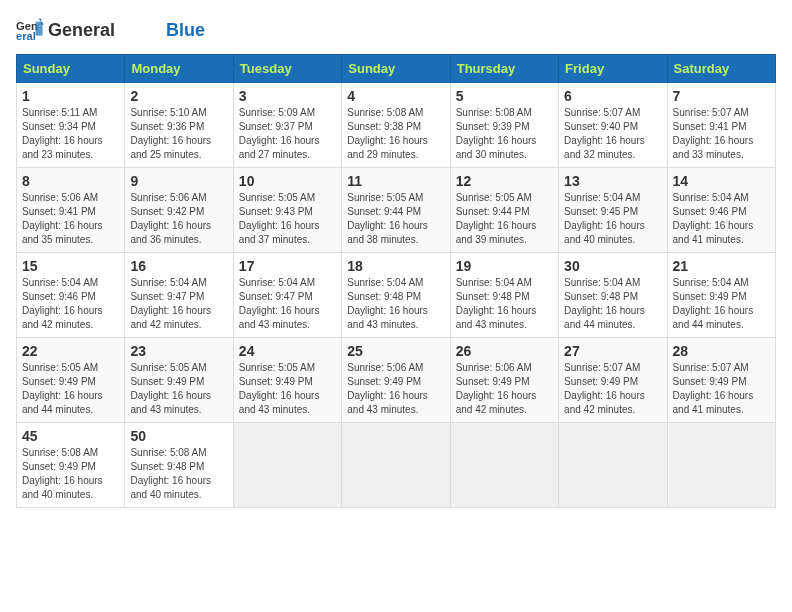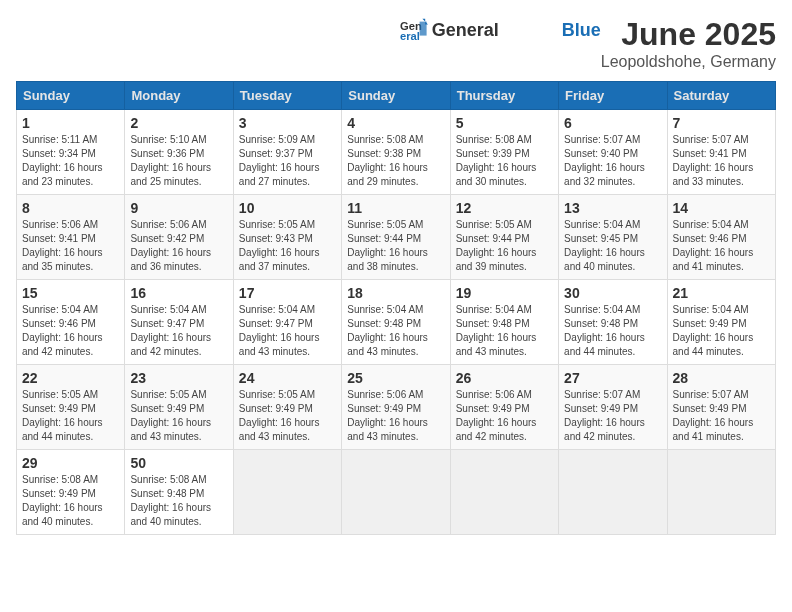--- a/index.html
+++ b/index.html
@@ -5,21 +5,21 @@
     * { box-sizing: border-box; margin: 0; padding: 0; }
     body {
       font-family: Arial, sans-serif;
       background: #fff;
       width: 792px;
       min-height: 612px;
       padding: 16px;
     }
     .header-area {
       display: flex;
-      justify-content: flex-end;
+      justify-content: space-between;
       align-items: flex-start;
       margin-bottom: 10px;
     }
     .logo {
       display: flex;
       align-items: center;
       gap: 4px;
     }
     .logo-icon {
       width: 28px;
@@ -37,21 +37,21 @@
       font-size: 16px;
       color: #555;
     }
     .calendar {
       width: 100%;
       border-collapse: collapse;
       border: 1px solid #ccc;
     }
     .calendar th {
       background-color: #1a6eb5;
-      color: #e5e5e5;
+      color: #bef264;
       text-align: left;
       padding: 6px 6px;
       font-size: 13px;
       font-weight: bold;
       border: 1px solid #1560a0;
     }
     .calendar td {
       vertical-align: top;
       padding: 5px 5px;
       border: 1px solid #ddd;
@@ -84,29 +84,25 @@
 
 <div class="header-area">
   <div class="logo">
     <svg class="logo-icon" viewBox="0 0 40 40" xmlns="http://www.w3.org/2000/svg">
       <text x="0" y="20" font-size="16" font-weight="bold" fill="#333">Gen</text>
       <text x="0" y="34" font-size="16" font-weight="bold" fill="#1a6eb5">eral</text>
       <polygon points="28,8 38,8 38,28 28,28" fill="#1a6eb5" opacity="0.7"></polygon>
       <polygon points="32,4 40,12 36,12 36,4" fill="#1a6eb5"></polygon>
     </svg>
     <div>
-      <div style="display:flex; align-items:baseline; gap:16px;">
+      <div style="display:flex; align-items:baseline; gap:4px;">
         <span style="font-size:18px; font-weight:bold; color:#333;">General</span>
           <span style="font-size:18px; font-weight:bold; color:#1a6eb5;margin-left:47px;">Blue</span>
       </div>
     </div>
-  </div>
-  <div class="title-area">
-    <div class="month-title">June 2025</div>
-    <div class="location-title">Leopoldshohe, Germany</div>
   </div>
 </div>
 
 <table class="calendar">
   <thead>
     <tr>
       <th>Sunday</th>
       <th>Monday</th>
       <th>Tuesday</th>
       <th>Sunday</th>
@@ -231,21 +227,21 @@
           <span class="day-number">27</span>
           <div class="day-info">Sunrise: 5:07 AM<br>Sunset: 9:49 PM<br>Daylight: 16 hours and 42 minutes.</div>
         </td>
         <td>
           <span class="day-number">28</span>
           <div class="day-info">Sunrise: 5:07 AM<br>Sunset: 9:49 PM<br>Daylight: 16 hours and 41 minutes.</div>
         </td>
       </tr>
       <tr>
         <td>
-          <span class="day-number">29</span>
+          <span class="day-number">45</span>
           <div class="day-info">Sunrise: 5:08 AM<br>Sunset: 9:49 PM<br>Daylight: 16 hours and 40 minutes.</div>
         </td>
         <td>
           <span class="day-number">50</span>
           <div class="day-info">Sunrise: 5:08 AM<br>Sunset: 9:48 PM<br>Daylight: 16 hours and 40 minutes.</div>
         </td>
         <td class="empty-cell"></td>
         <td class="empty-cell"></td>
         <td class="empty-cell"></td>
         <td class="empty-cell"></td>

